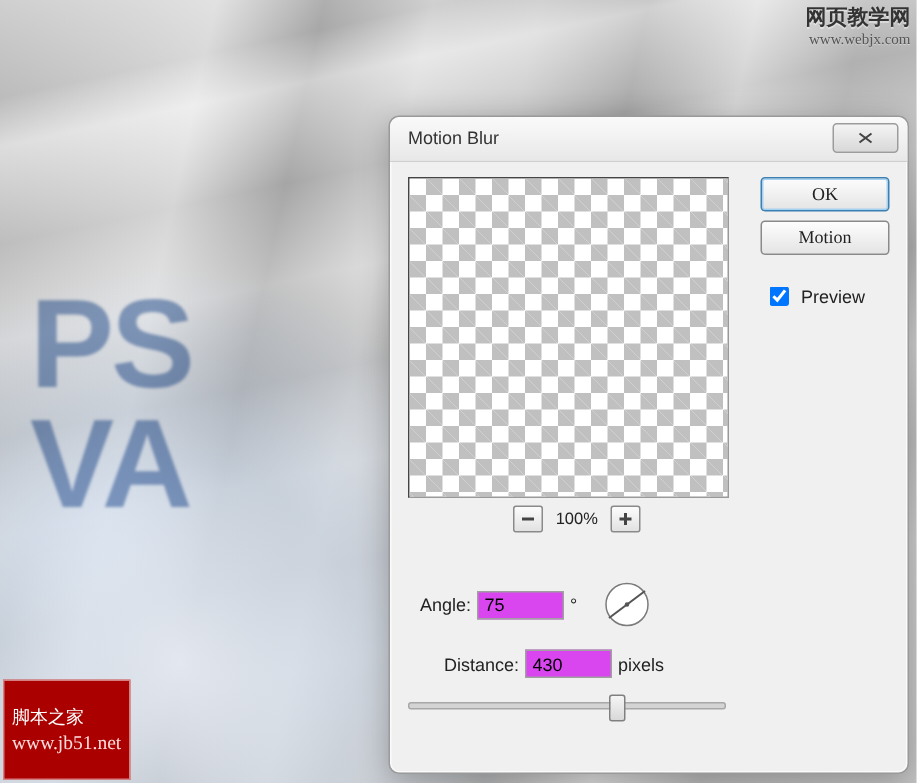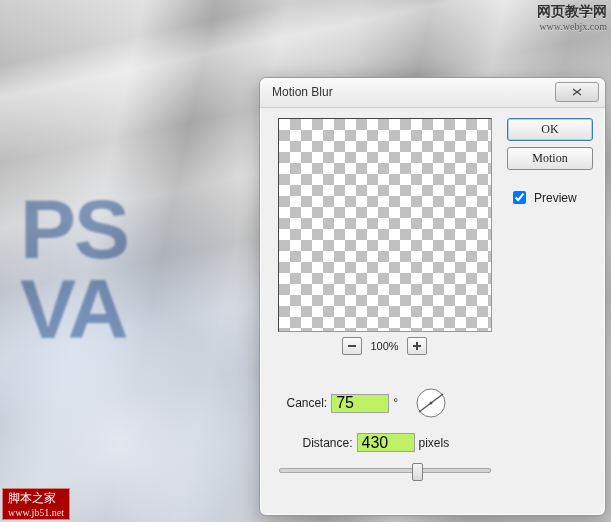--- a/index.html
+++ b/index.html
@@ -57,25 +57,25 @@
   font-weight: bold;
   text-shadow: 0 1px 0 rgba(255,255,255,0.4);
 }
 .wm-top .sub { font-size: 10px; font-weight: normal; color: #555; }
 .wm-bot {
   position: absolute;
   left: 2px; bottom: 2px;
   background: #a00;
   color: #fff;
   font-size: 12px;
-  padding: 1px 5px;
+  padding: 16px 5px;
   border: 1px solid rgba(255,255,255,0.5);
   font-family: SimSun, serif;
 }
-.wm-bot .sub { font-size: 10px; display: block; color: #fdd; }
+.wm-bot .sub { font-size: 13px; display: block; color: #fdd; }
 .dialog {
   position: absolute;
   left: 259px; top: 77px;
   width: 345px;
   height: 437px;
   background: #f0f0f0;
   border: 1px solid #9a9a9a;
   border-radius: 7px;
   box-shadow: 0 0 0 1px rgba(255,255,255,0.7) inset, 0 4px 20px rgba(0,0,0,0.25);
   display: flex;
@@ -102,21 +102,20 @@
 .close-btn svg { width: 10px; height: 8px; }
 .content {
   flex: 1;
   display: flex;
   padding: 10px 12px;
 }
 .left {
   flex: 1;
   display: flex;
   flex-direction: column;
-  align-items: center;
 }
 .preview-box {
   width: 212px; height: 212px;
   border: 1px inset #999;
   background: #ddd;
   position: relative;
   overflow: hidden;
 }
 .checker {
   position: absolute; inset: 0;
@@ -148,22 +147,22 @@
   align-items: center;
   font-size: 12px;
   color: #222;
   margin-top: 14px;
 }
 .param-row label { }
 .param-row input[type=text] {
   width: 48px;
   height: 17px;
   border: 1px solid #a0a0a0;
-  background: #bef264;
-  font-size: 16px;
+  background: #d946ef;
+  font-size: 12px;
   padding: 0 4px;
   margin: 0 4px;
 }
 .angle-widget {
   width: 32px; height: 32px;
   margin-left: 17px;
   position: relative;
 }
 .slider {
   margin-top: 8px;
@@ -267,21 +266,21 @@
           <svg width="10" height="10">
               <rect x="1" y="4" width="8" height="2" fill="#444"></rect>
               <rect x="4" y="1" width="2" height="8" fill="#444"></rect>
             </svg>
         </div>
         <div style="flex:1"></div>
       </div>
 
       <div class="params">
         <div class="param-row" style="margin-left:8px;">
-          <label>Cancel:</label>
+          <label>Angle:</label>
           <input type="text" value="75" style="">
           <span>°</span>
           <div class="angle-widget">
             <svg width="32" height="32" viewBox="0 0 32 32">
               <circle cx="16" cy="16" r="14" fill="#fff" stroke="#7a7a7a"></circle>
               <line x1="4" y1="25" x2="28" y2="7" stroke="#555" stroke-width="1.4"></line>
               <circle cx="16" cy="16" r="1.5" fill="#555"></circle>
             </svg>
           </div>
         </div>

